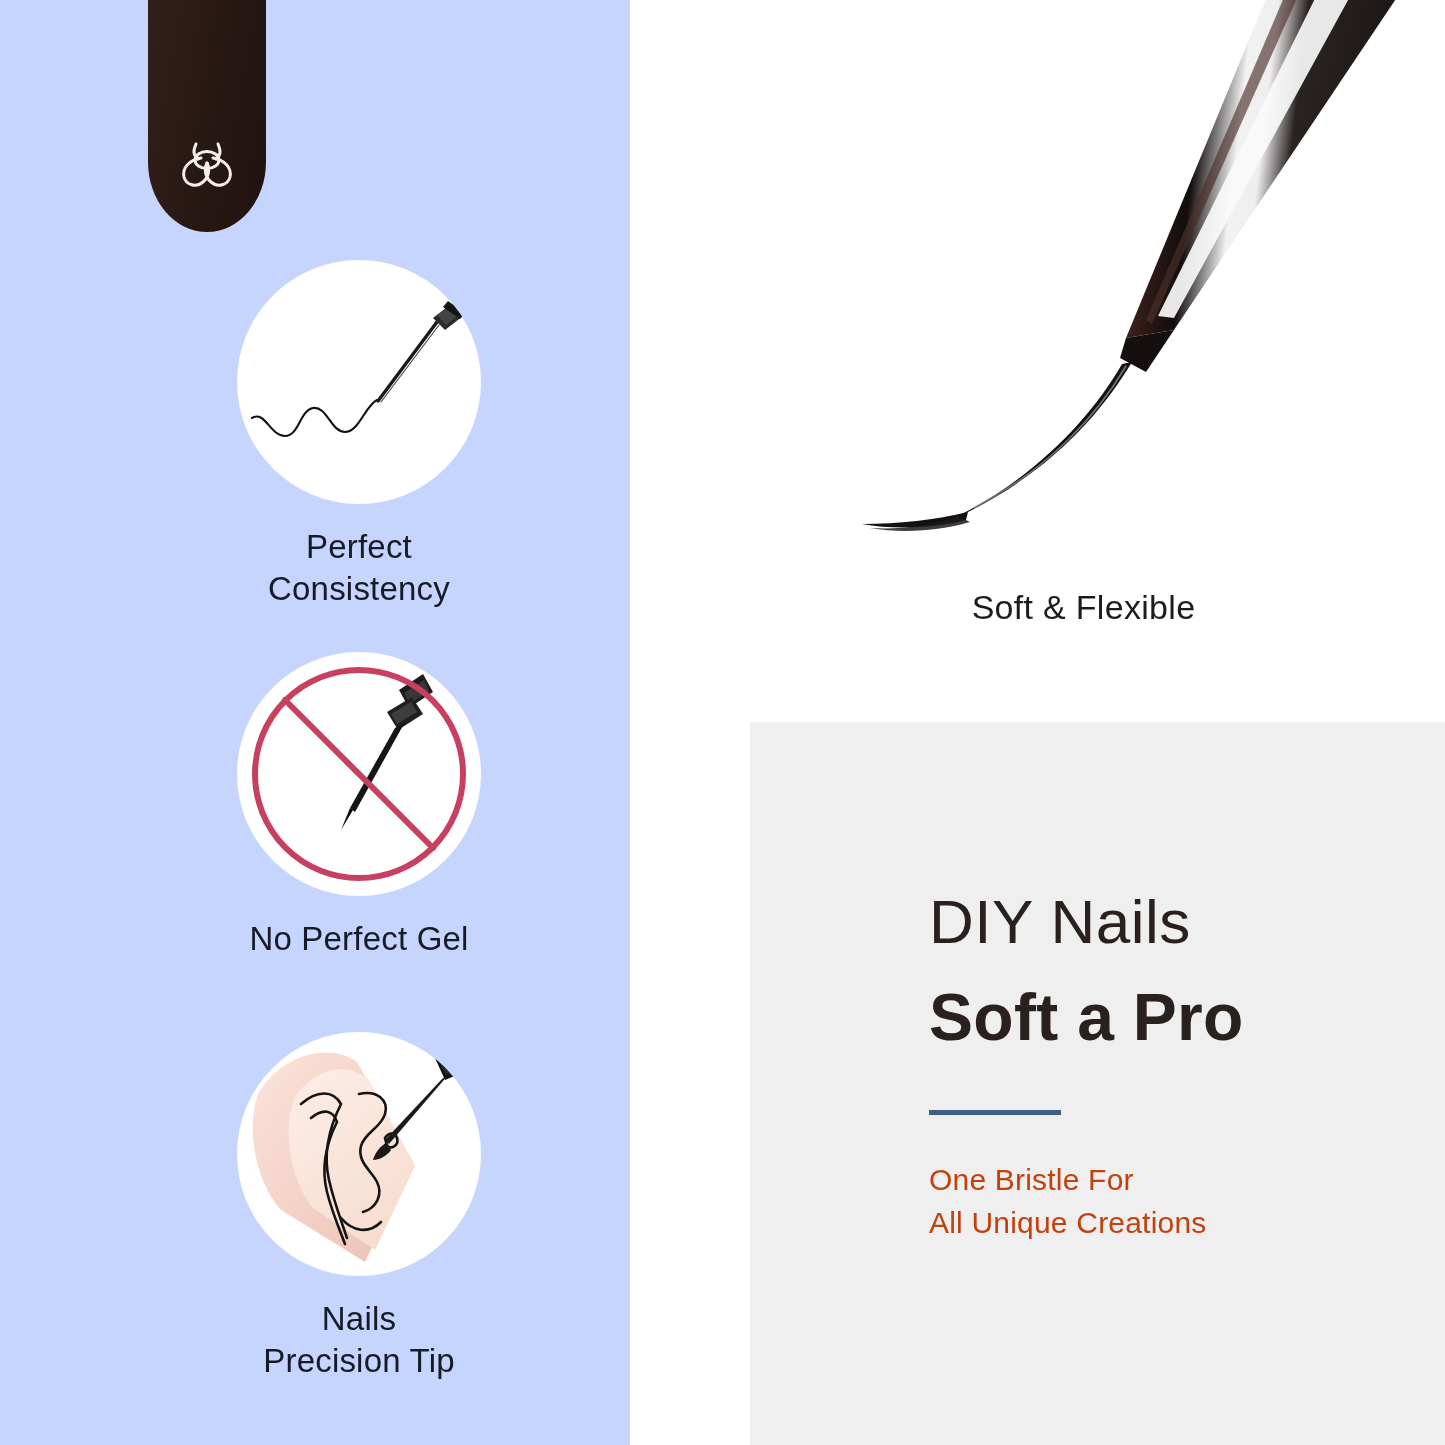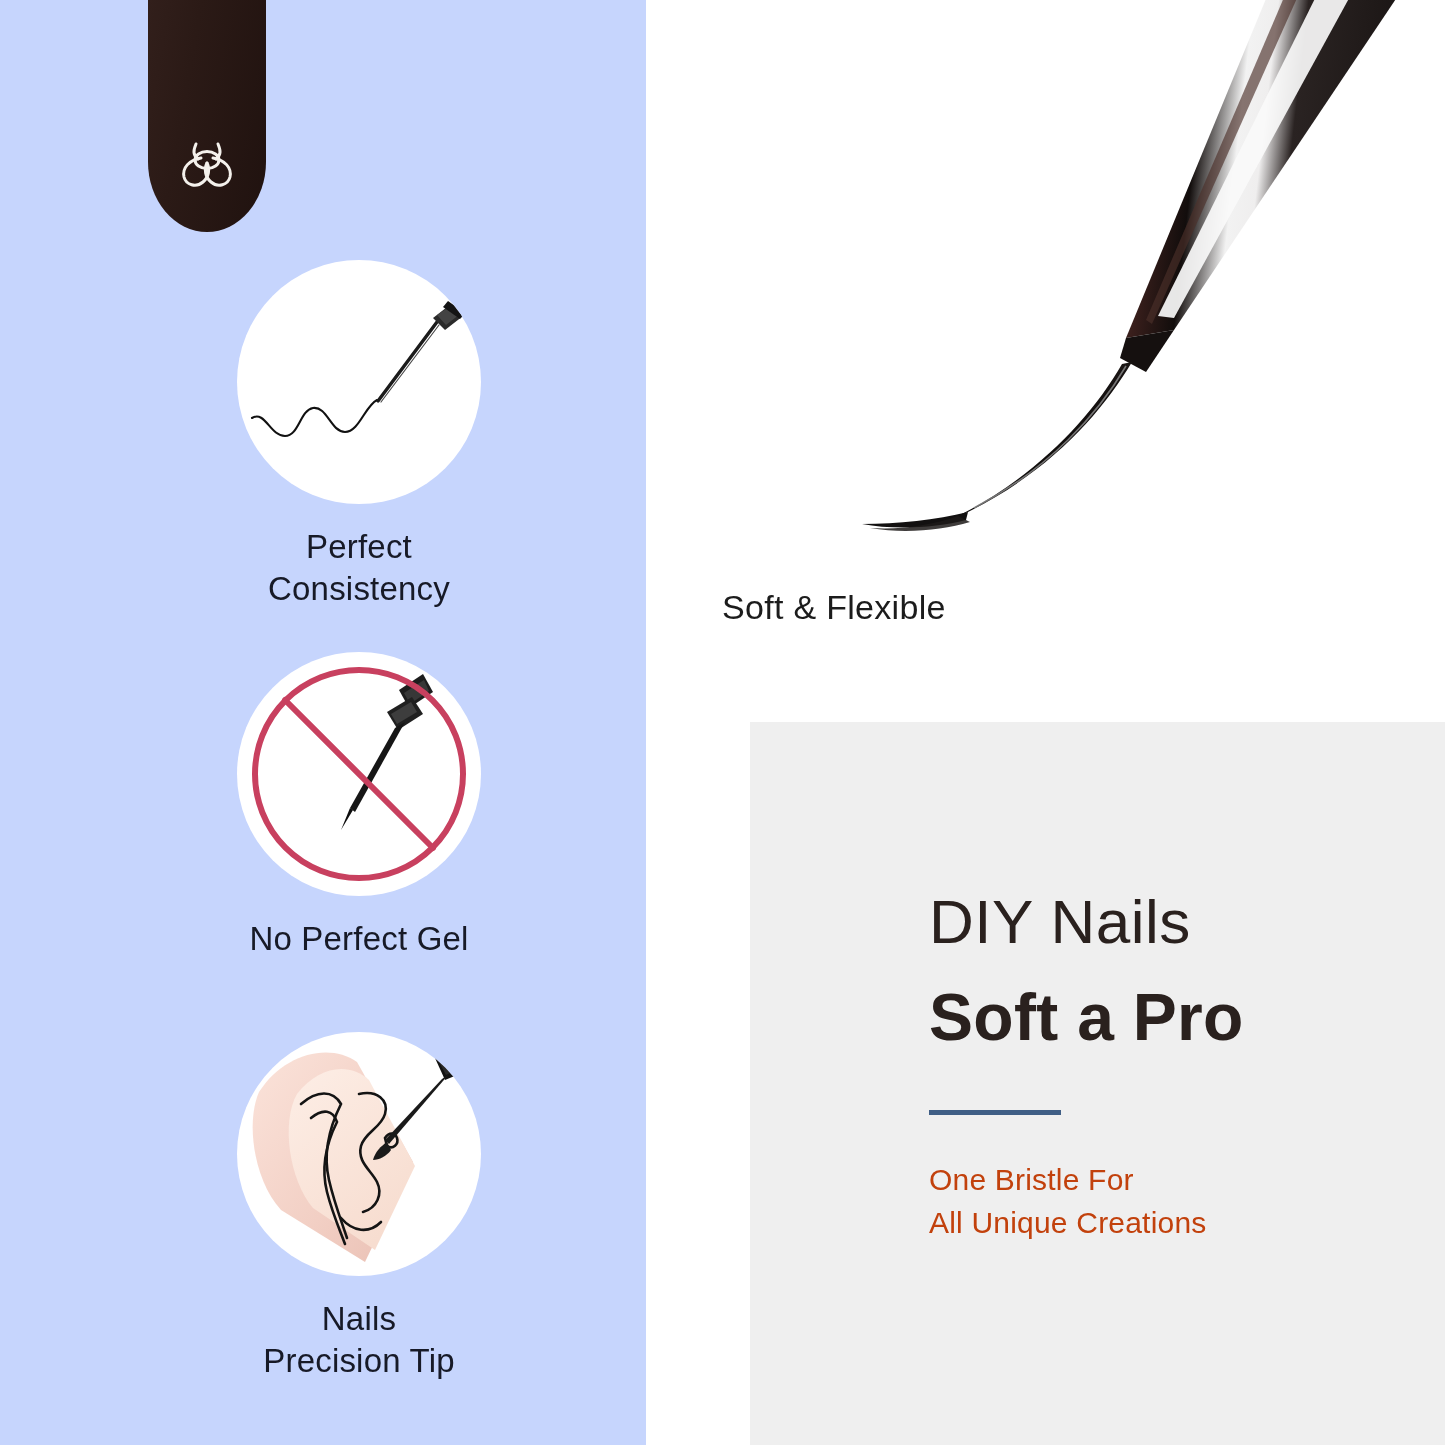--- a/index.html
+++ b/index.html
@@ -19,21 +19,20 @@
   }
 
   
   .left-panel {
     position: absolute;
     left: 0;
     top: 0;
     width: 630px;
     height: 1445px;
     background: #c6d5fd;
-    padding-left: 16px;
   }
 
   
   .cap {
     position: absolute;
     left: 148px;
     top: -60px;
     width: 118px;
     height: 292px;
     background: linear-gradient(100deg, #33201c 0%, #2b1a16 38%, #20120f 100%);
@@ -94,20 +93,21 @@
     left: 0;
     top: 0;
     width: 723px;
     height: 560px;
   }
   .hero-caption {
     position: absolute;
     left: 0;
     top: 588px;
     width: 723px;
+    text-align: center;
     font-size: 34px;
     color: #1c1c1c;
     font-weight: 400;
     letter-spacing: 0.3px;
   }
 
   
   .right-bottom {
     position: absolute;
     left: 722px;

